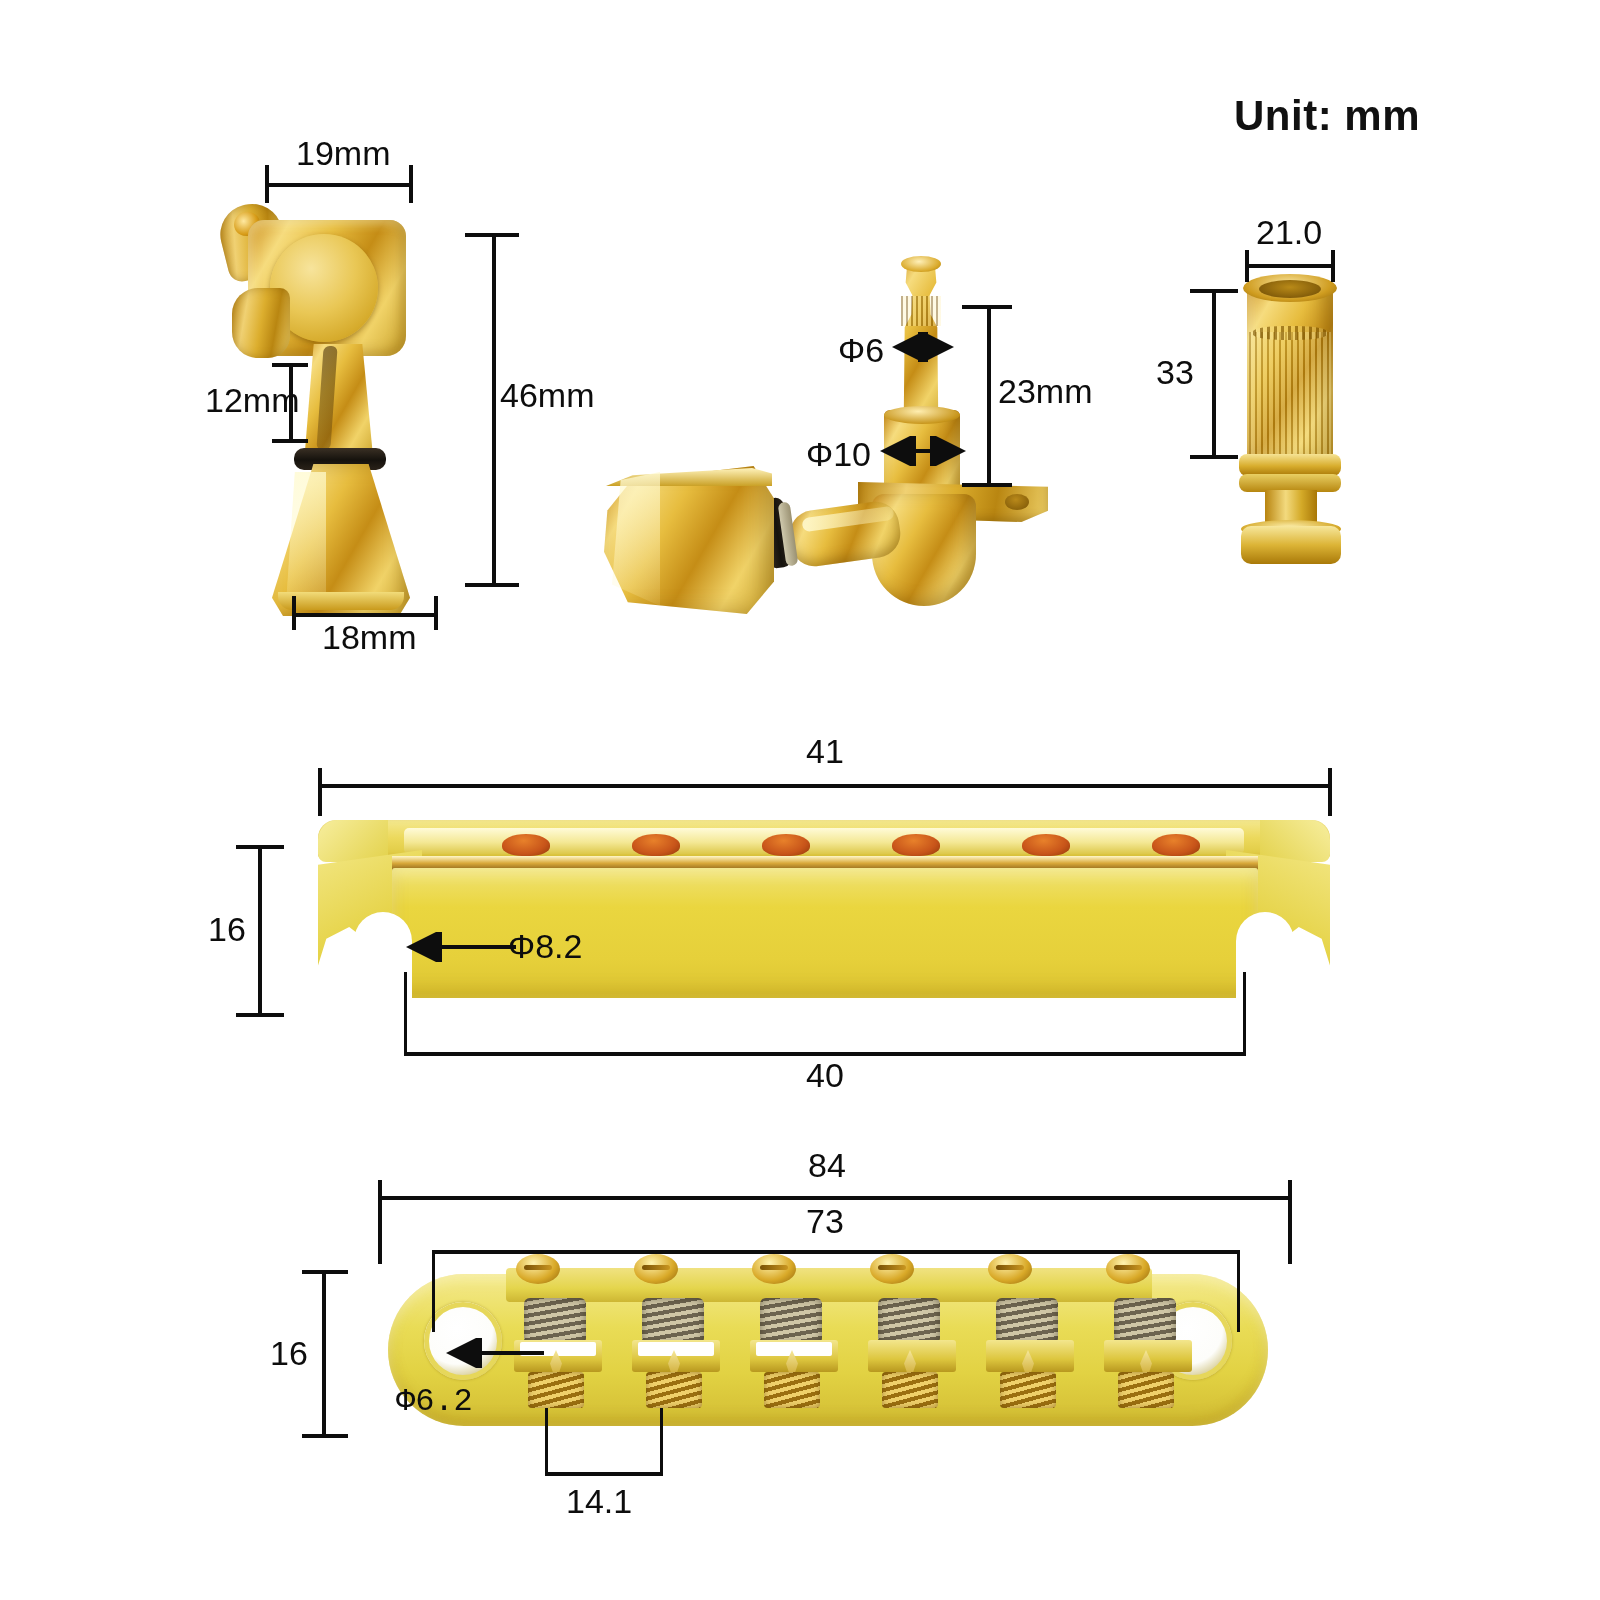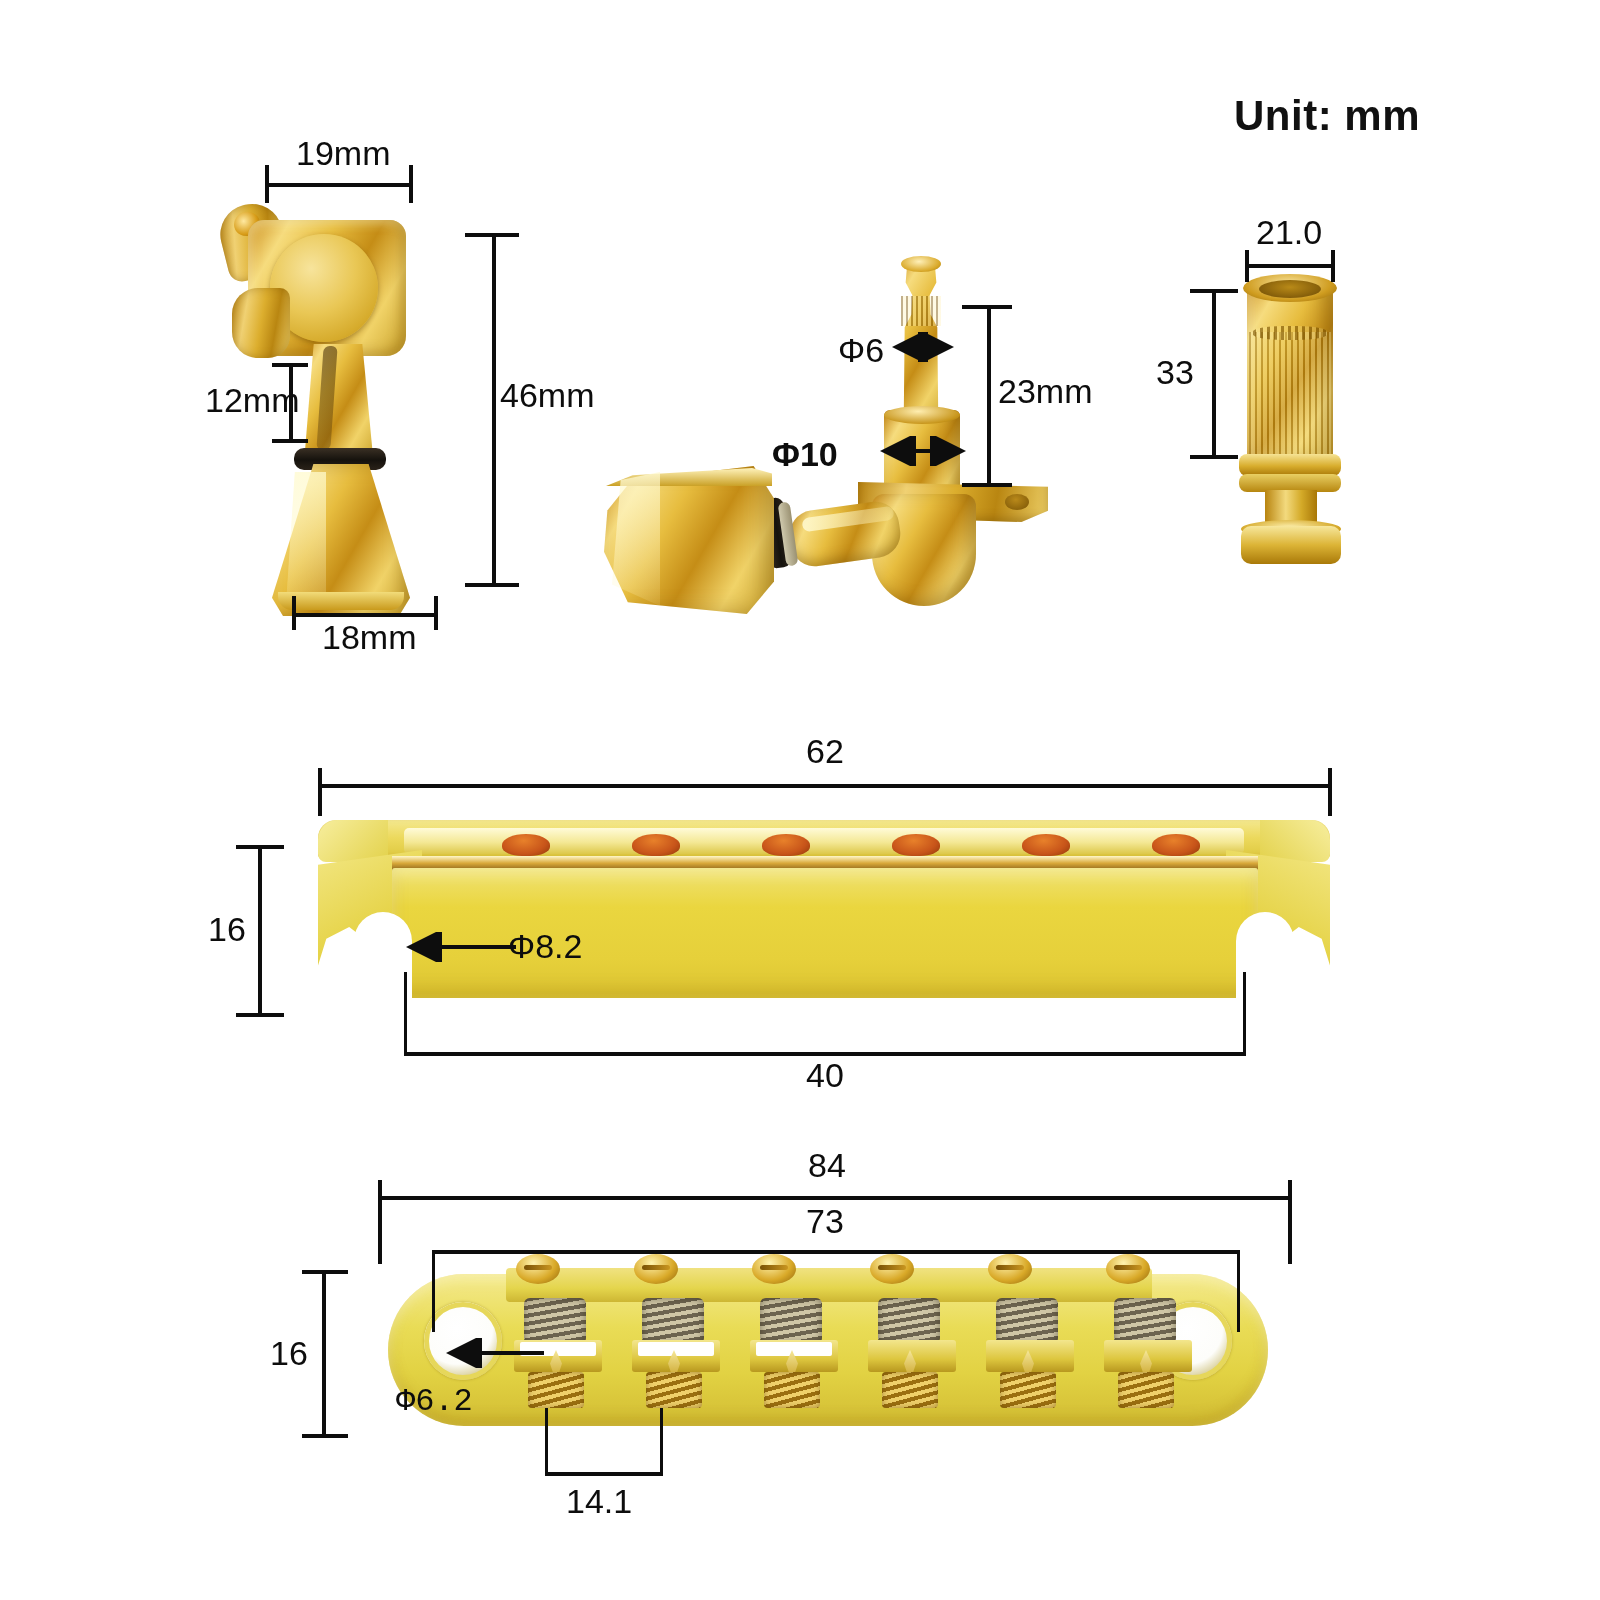--- a/index.html
+++ b/index.html
@@ -238,21 +238,21 @@
       <marker id="ah" markerWidth="9" markerHeight="9" refX="8" refY="4.5" orient="auto">
         <path d="M0,0 L9,4.5 L0,9 z" fill="#0d0d0d"></path>
       </marker>
       <marker id="ahr" markerWidth="9" markerHeight="9" refX="1" refY="4.5" orient="auto">
         <path d="M9,0 L0,4.5 L9,9 z" fill="#0d0d0d"></path>
       </marker>
     </defs>
     <line x1="6" y1="15" x2="60" y2="15" stroke="#0d0d0d" stroke-width="4" marker-start="url(#ahr)" marker-end="url(#ah)"></line>
   </svg>
 
-  <div class="dim-label" style="left:772px;top:437px;font-weight:bold;">Φ10</div>
+  <div class="dim-label" style="left:806px;top:437px;">Φ10</div>
   <svg class="abs" style="left:878px;top:436px;" width="90" height="30">
     <line x1="6" y1="15" x2="84" y2="15" stroke="#0d0d0d" stroke-width="4" marker-start="url(#ahr)" marker-end="url(#ah)"></line>
   </svg>
 
   <div class="dim-v" style="left:987px;top:305px;height:180px;"></div>
   <div class="tick-h" style="left:962px;top:305px;width:50px;"></div>
   <div class="tick-h" style="left:962px;top:483px;width:50px;"></div>
   <div class="dim-label" style="left:998px;top:374px;">23mm</div>
 
   <div class="abs" id="bushing">
@@ -293,21 +293,21 @@
     <div class="tp-wing-r"></div>
     <div class="tp-bevel"></div>
     <div class="tp-face"></div>
     <div class="tp-slot-l"></div>
     <div class="tp-slot-r"></div>
   </div>
 
   <div class="dim-h" style="left:318px;top:784px;width:1014px;"></div>
   <div class="tick-v" style="left:318px;top:768px;height:48px;"></div>
   <div class="tick-v" style="left:1328px;top:768px;height:48px;"></div>
-  <div class="dim-label" style="left:806px;top:734px;">62</div>
+  <div class="dim-label" style="left:806px;top:734px;">41</div>
 
   <div class="dim-v" style="left:258px;top:845px;height:170px;"></div>
   <div class="tick-h" style="left:236px;top:845px;width:48px;"></div>
   <div class="tick-h" style="left:236px;top:1013px;width:48px;"></div>
   <div class="dim-label" style="left:208px;top:912px;">16</div>
 
   <div class="dim-h" style="left:404px;top:1052px;width:842px;"></div>
   <div class="lead-v" style="left:404px;top:972px;height:82px;"></div>
   <div class="lead-v" style="left:1243px;top:972px;height:82px;"></div>
   <div class="dim-label" style="left:806px;top:1058px;">40</div>

